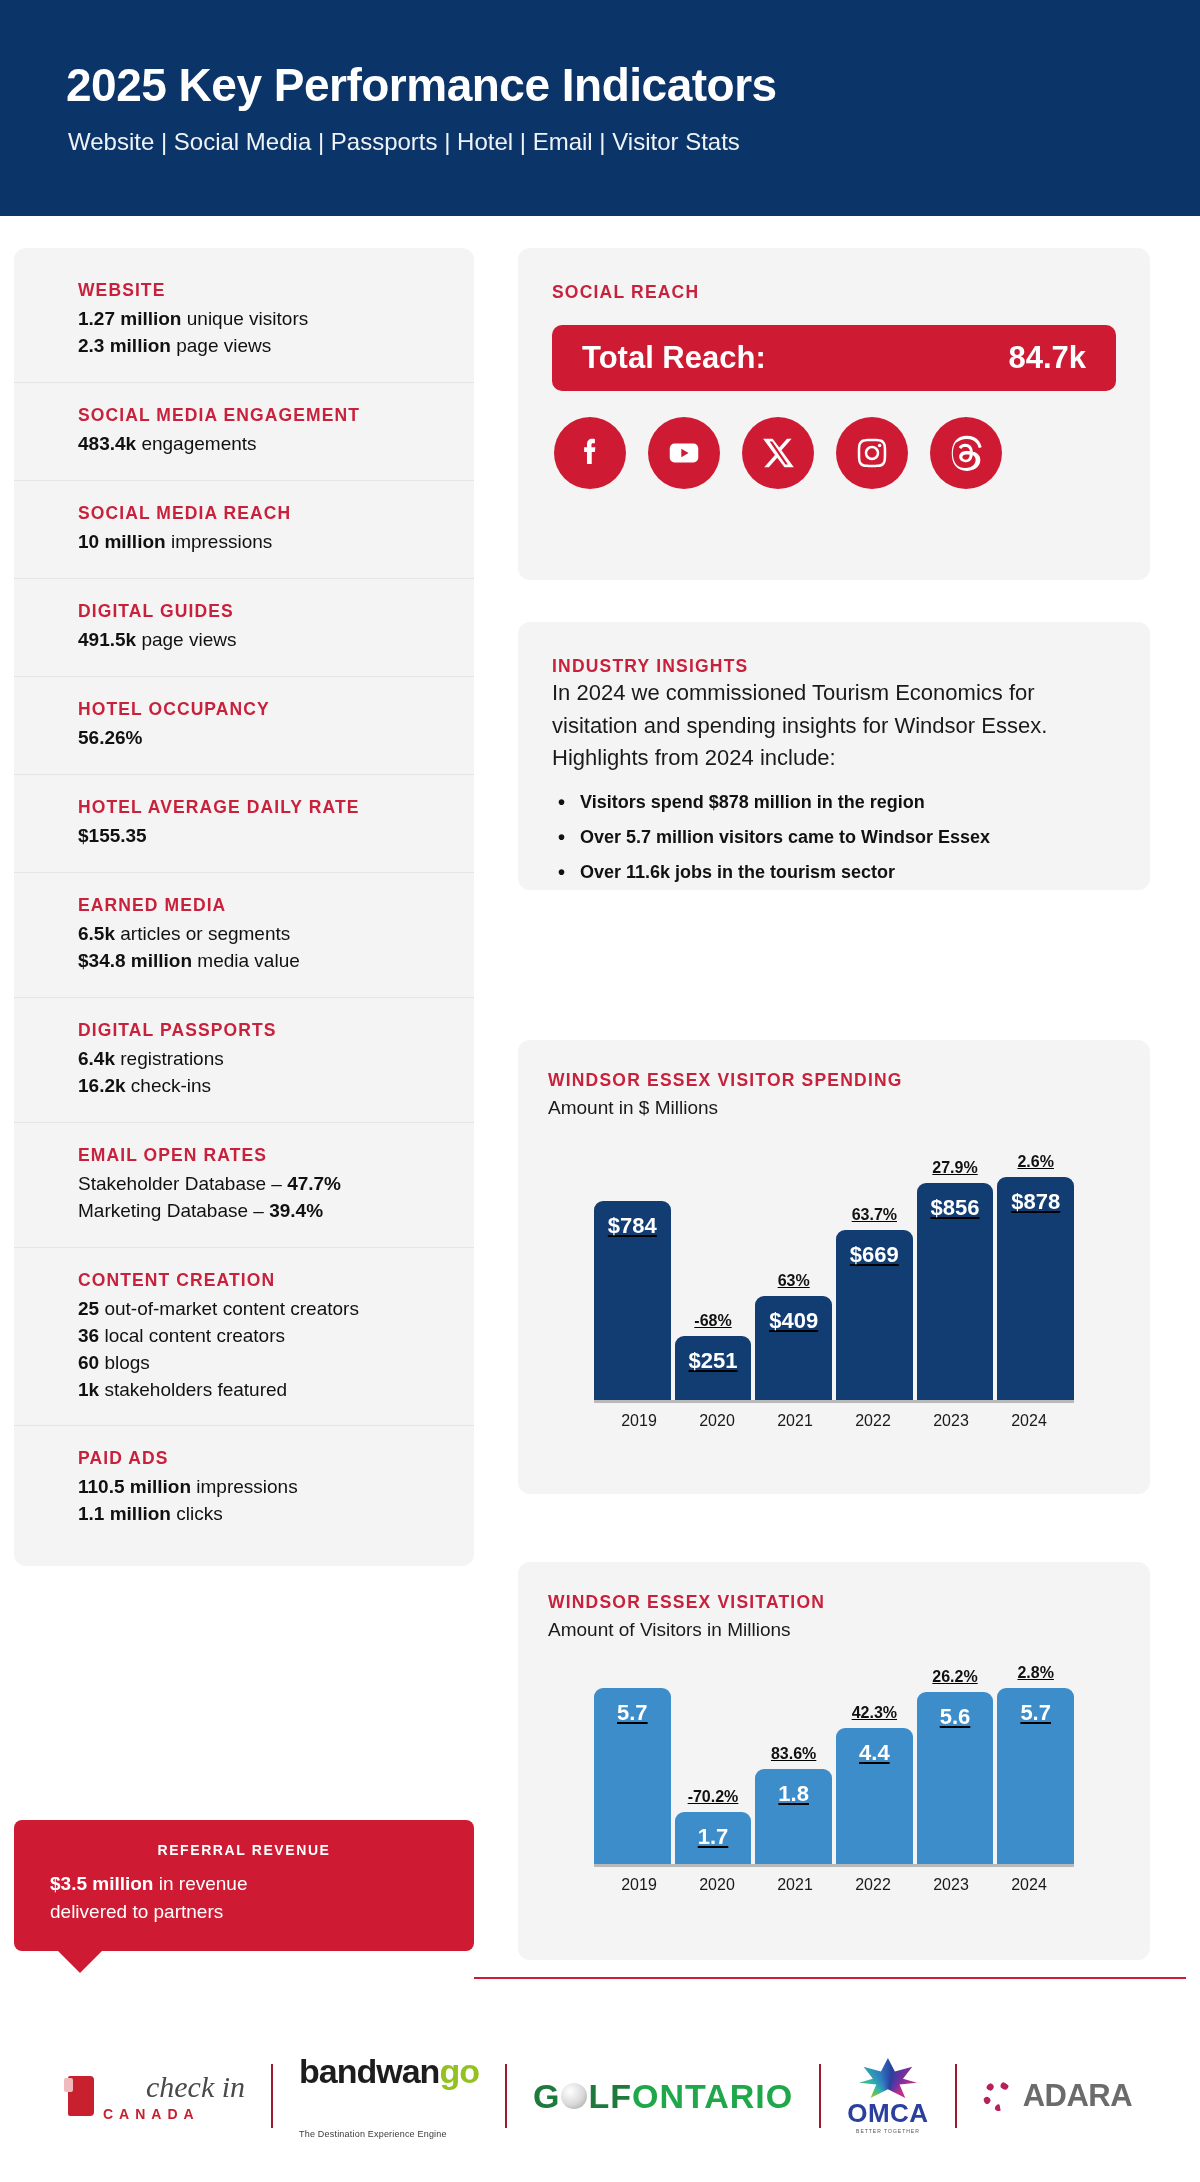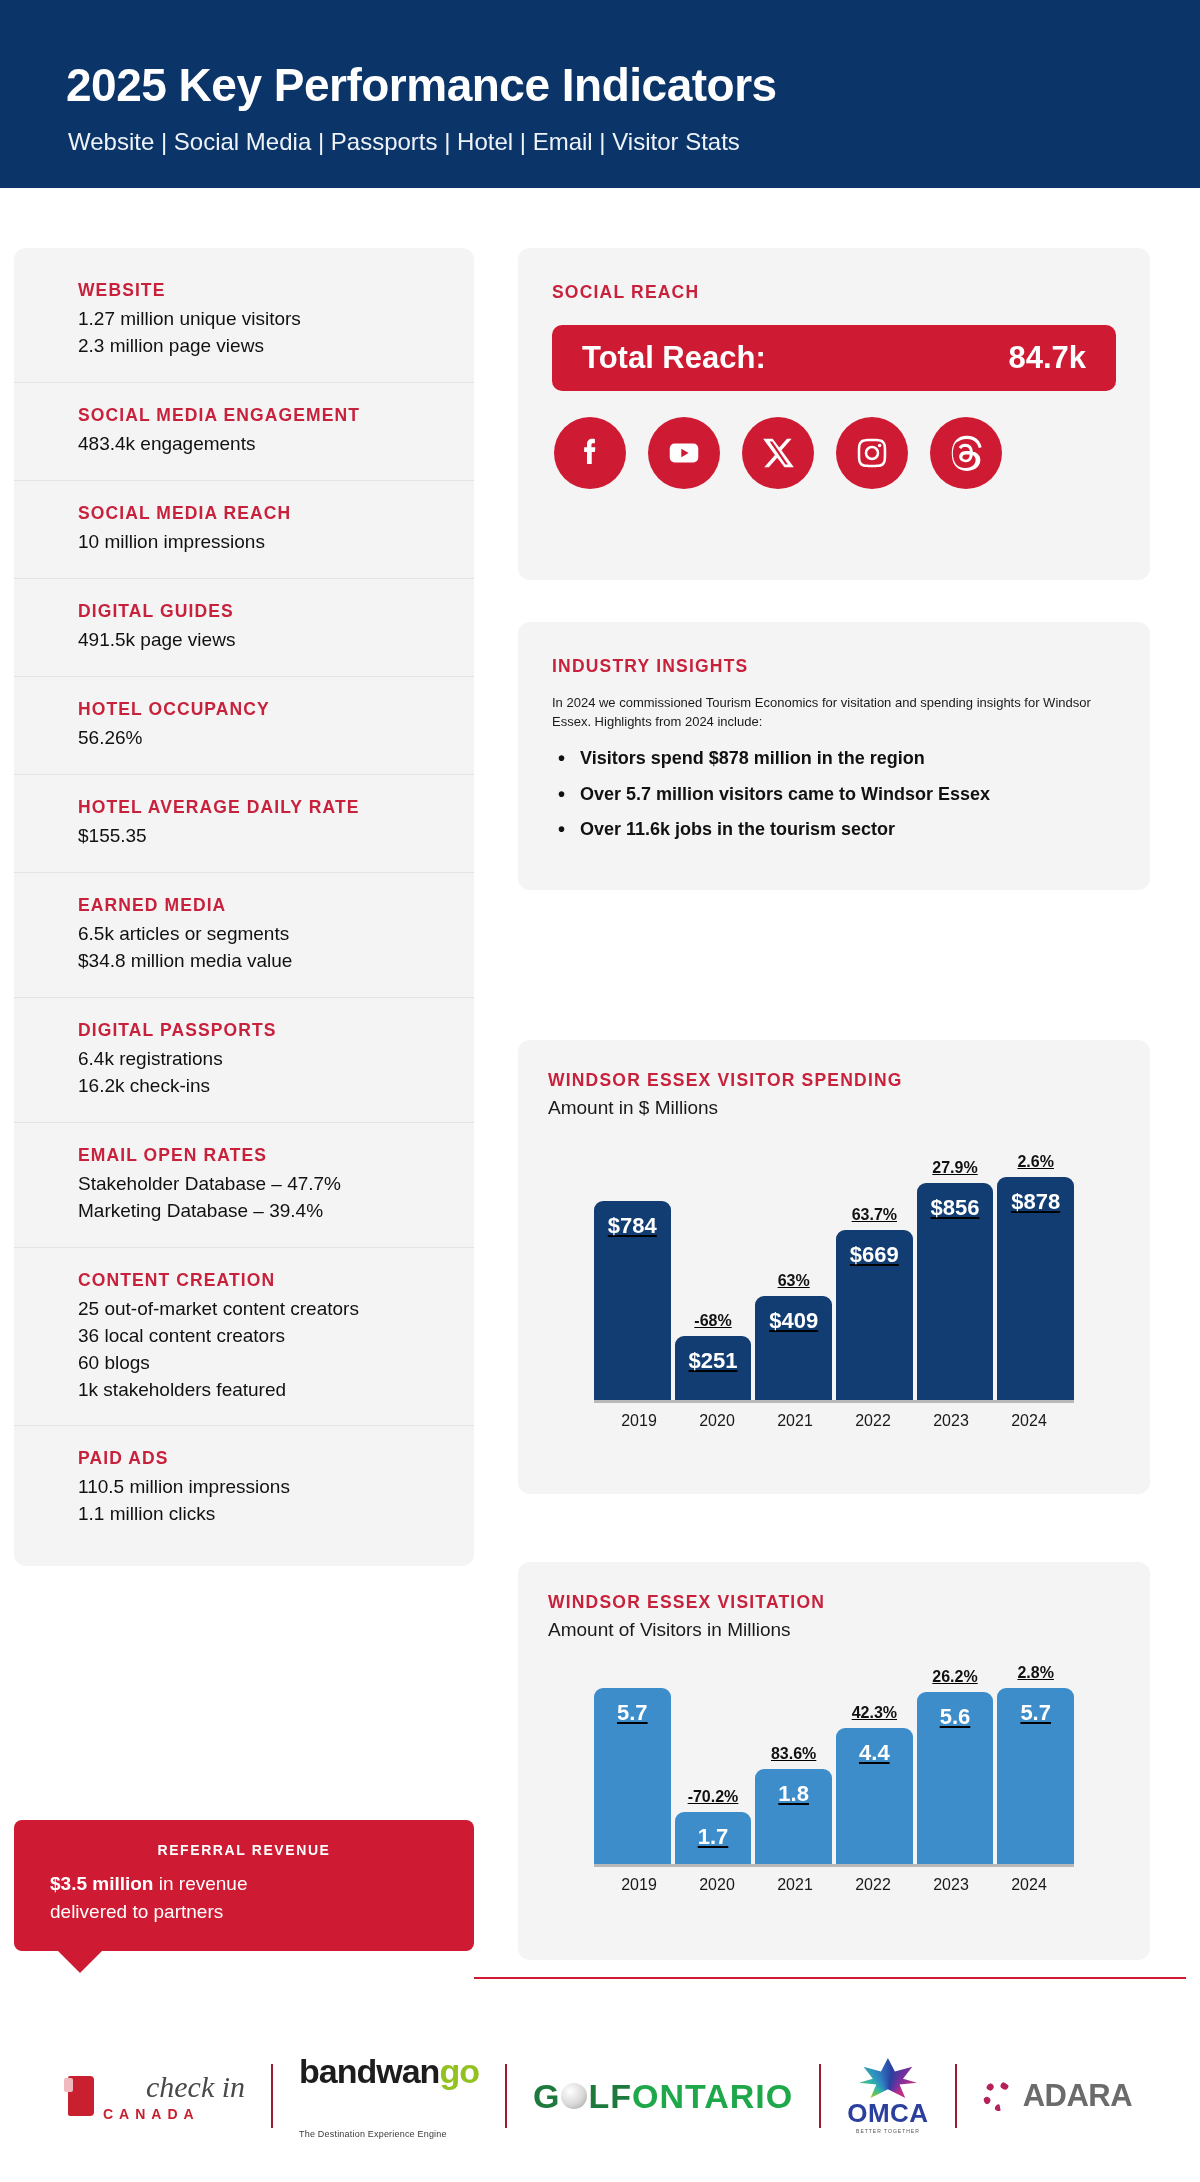--- a/index.html
+++ b/index.html
@@ -8,21 +8,21 @@
     width: 1200px;
     height: 2182px;
     background: #ffffff;
     font-family: "Liberation Sans", sans-serif;
     overflow: hidden;
   }
   .page { position: relative; width: 1200px; height: 2182px; background:#fff; }
 
   
   .header {
-    position: absolute; left:0; top:0; width:1200px; height:188px;
+    position: absolute; left:0; top:0; width:1200px; height:216px;
     background: #0b3468;
   }
   .header-title {
     position: absolute; left: 66px; top: 62px;
     font-size: 46px; font-weight: 700; color:#ffffff;
     letter-spacing: -0.5px; line-height: 1;
   }
   .header-sub {
     position: absolute; left: 68px; top: 130px;
     font-size: 24px; font-weight: 400; color:#eef3f8; line-height:1;
@@ -41,21 +41,21 @@
   .stat:last-child { border-bottom: none; }
   .stat-label {
     color:#c8213c; font-size: 17.5px; font-weight: 700;
     letter-spacing: 1.1px; text-transform: uppercase;
     margin-bottom: 5px;
   }
   .stat-line {
     font-size: 19px; color:#111; line-height: 1.42;
     font-weight: 400;
   }
-  .stat-line b { font-weight: 400; }
+  .stat-line b { font-weight: 700; }
 
   
   .referral {
     position: absolute; left: 14px; top: 1820px; width: 460px;
     background: #ce1b33; border-radius: 8px;
     padding: 22px 36px 26px 36px;
     color:#fff;
   }
   .referral-title {
     text-align:center; font-size: 14px; font-weight:700;
@@ -95,21 +95,21 @@
   }
   .social-icon {
     width: 72px; height: 72px; border-radius: 50%;
     background:#ce1b33; display:flex; align-items:center; justify-content:center;
   }
   .social-icon svg { width: 38px; height: 38px; fill:#fff; }
 
   
   #insights-card { top: 622px; height: 268px; padding: 34px 34px 30px 34px; }
   .insights-body {
-    margin-top: 16px; font-size: 13px; line-height: 1.48; color:#1a1a1a;
+    margin-top: 0; font-size: 22px; line-height: 1.48; color:#1a1a1a;
   }
   .insights-list { margin-top: 16px; list-style: none; }
   .insights-list li {
     position: relative; padding-left: 28px; margin-bottom: 12px;
     font-size: 18px; font-weight: 700; color:#111; line-height:1.3;
   }
   .insights-list li::before {
     content: "•"; position:absolute; left: 6px; top:-2px; font-size: 20px;
   }
 

